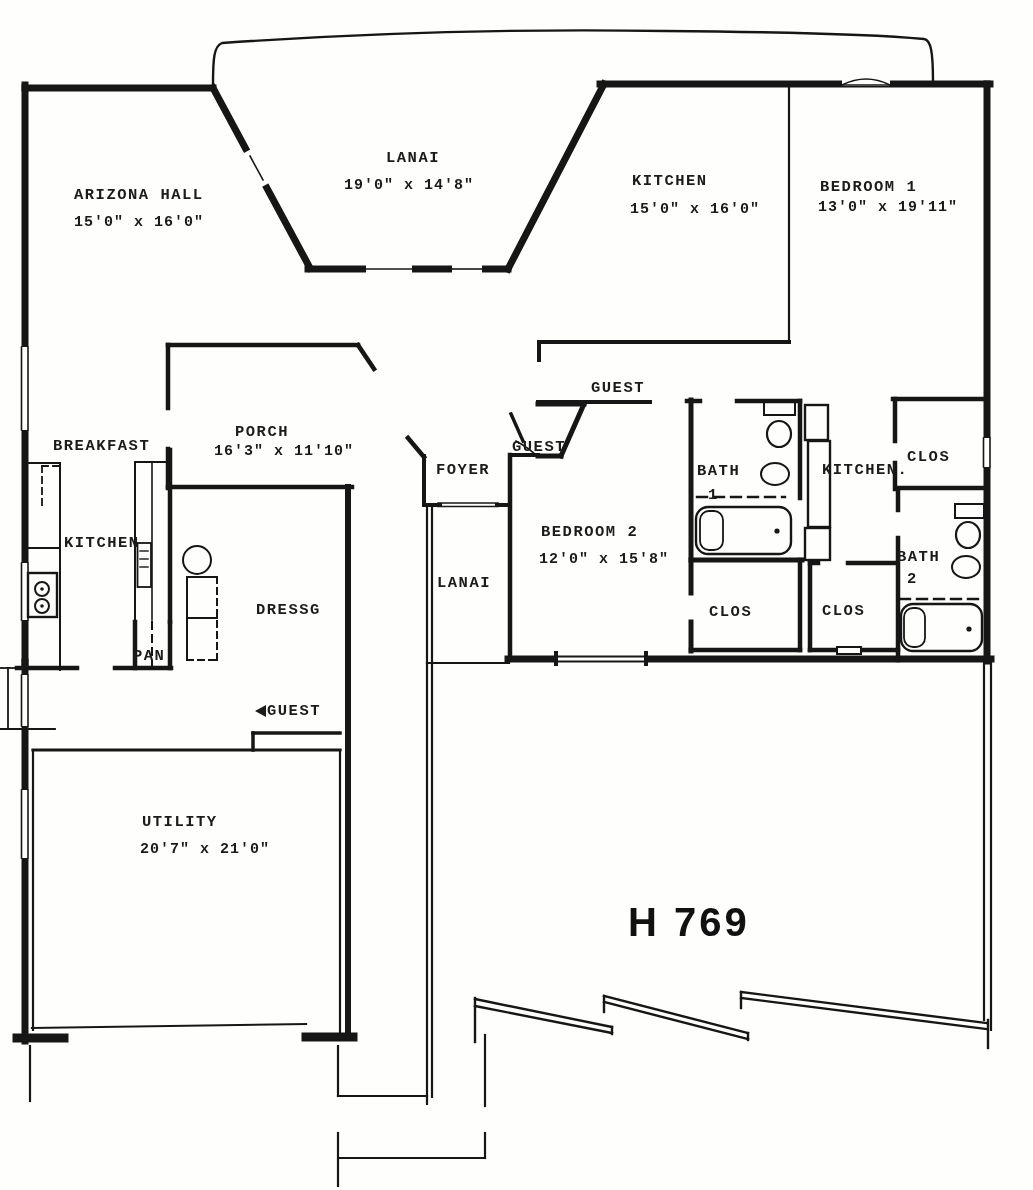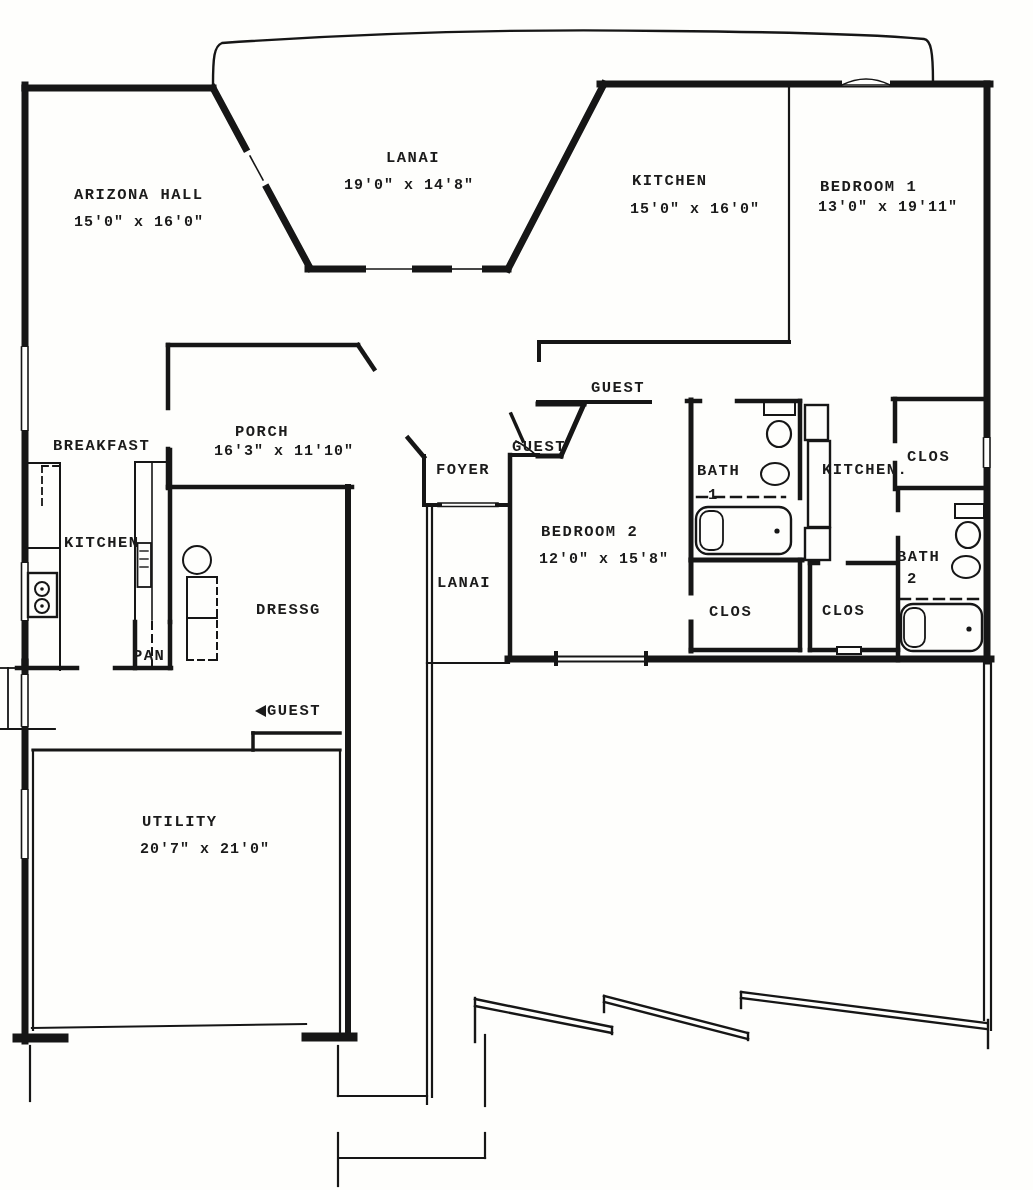--- a/index.html
+++ b/index.html
@@ -325,14 +325,15 @@
 <div class="lbl" style="left:256px;top:585px">DRESSG</div>
 <div class="lbl" style="left:133px;top:631px">PAN</div>
 <div class="lbl" style="left:709px;top:587px">CLOS</div>
 <div class="lbl" style="left:822px;top:586px">CLOS</div>
 
 <div class="lbl" style="left:255px;top:686px"><span class="arrow-left"></span><span>GUEST</span></div>
 
 <div class="lbl" style="left:142px;top:797px">UTILITY</div>
 <div class="lbl dims" style="left:140px;top:825px">20'7" x 21'0"</div>
 
+<div class="plan-id" style="left:628px;top:900px">H 769</div>
 
 </div>
 
 </body></html>

